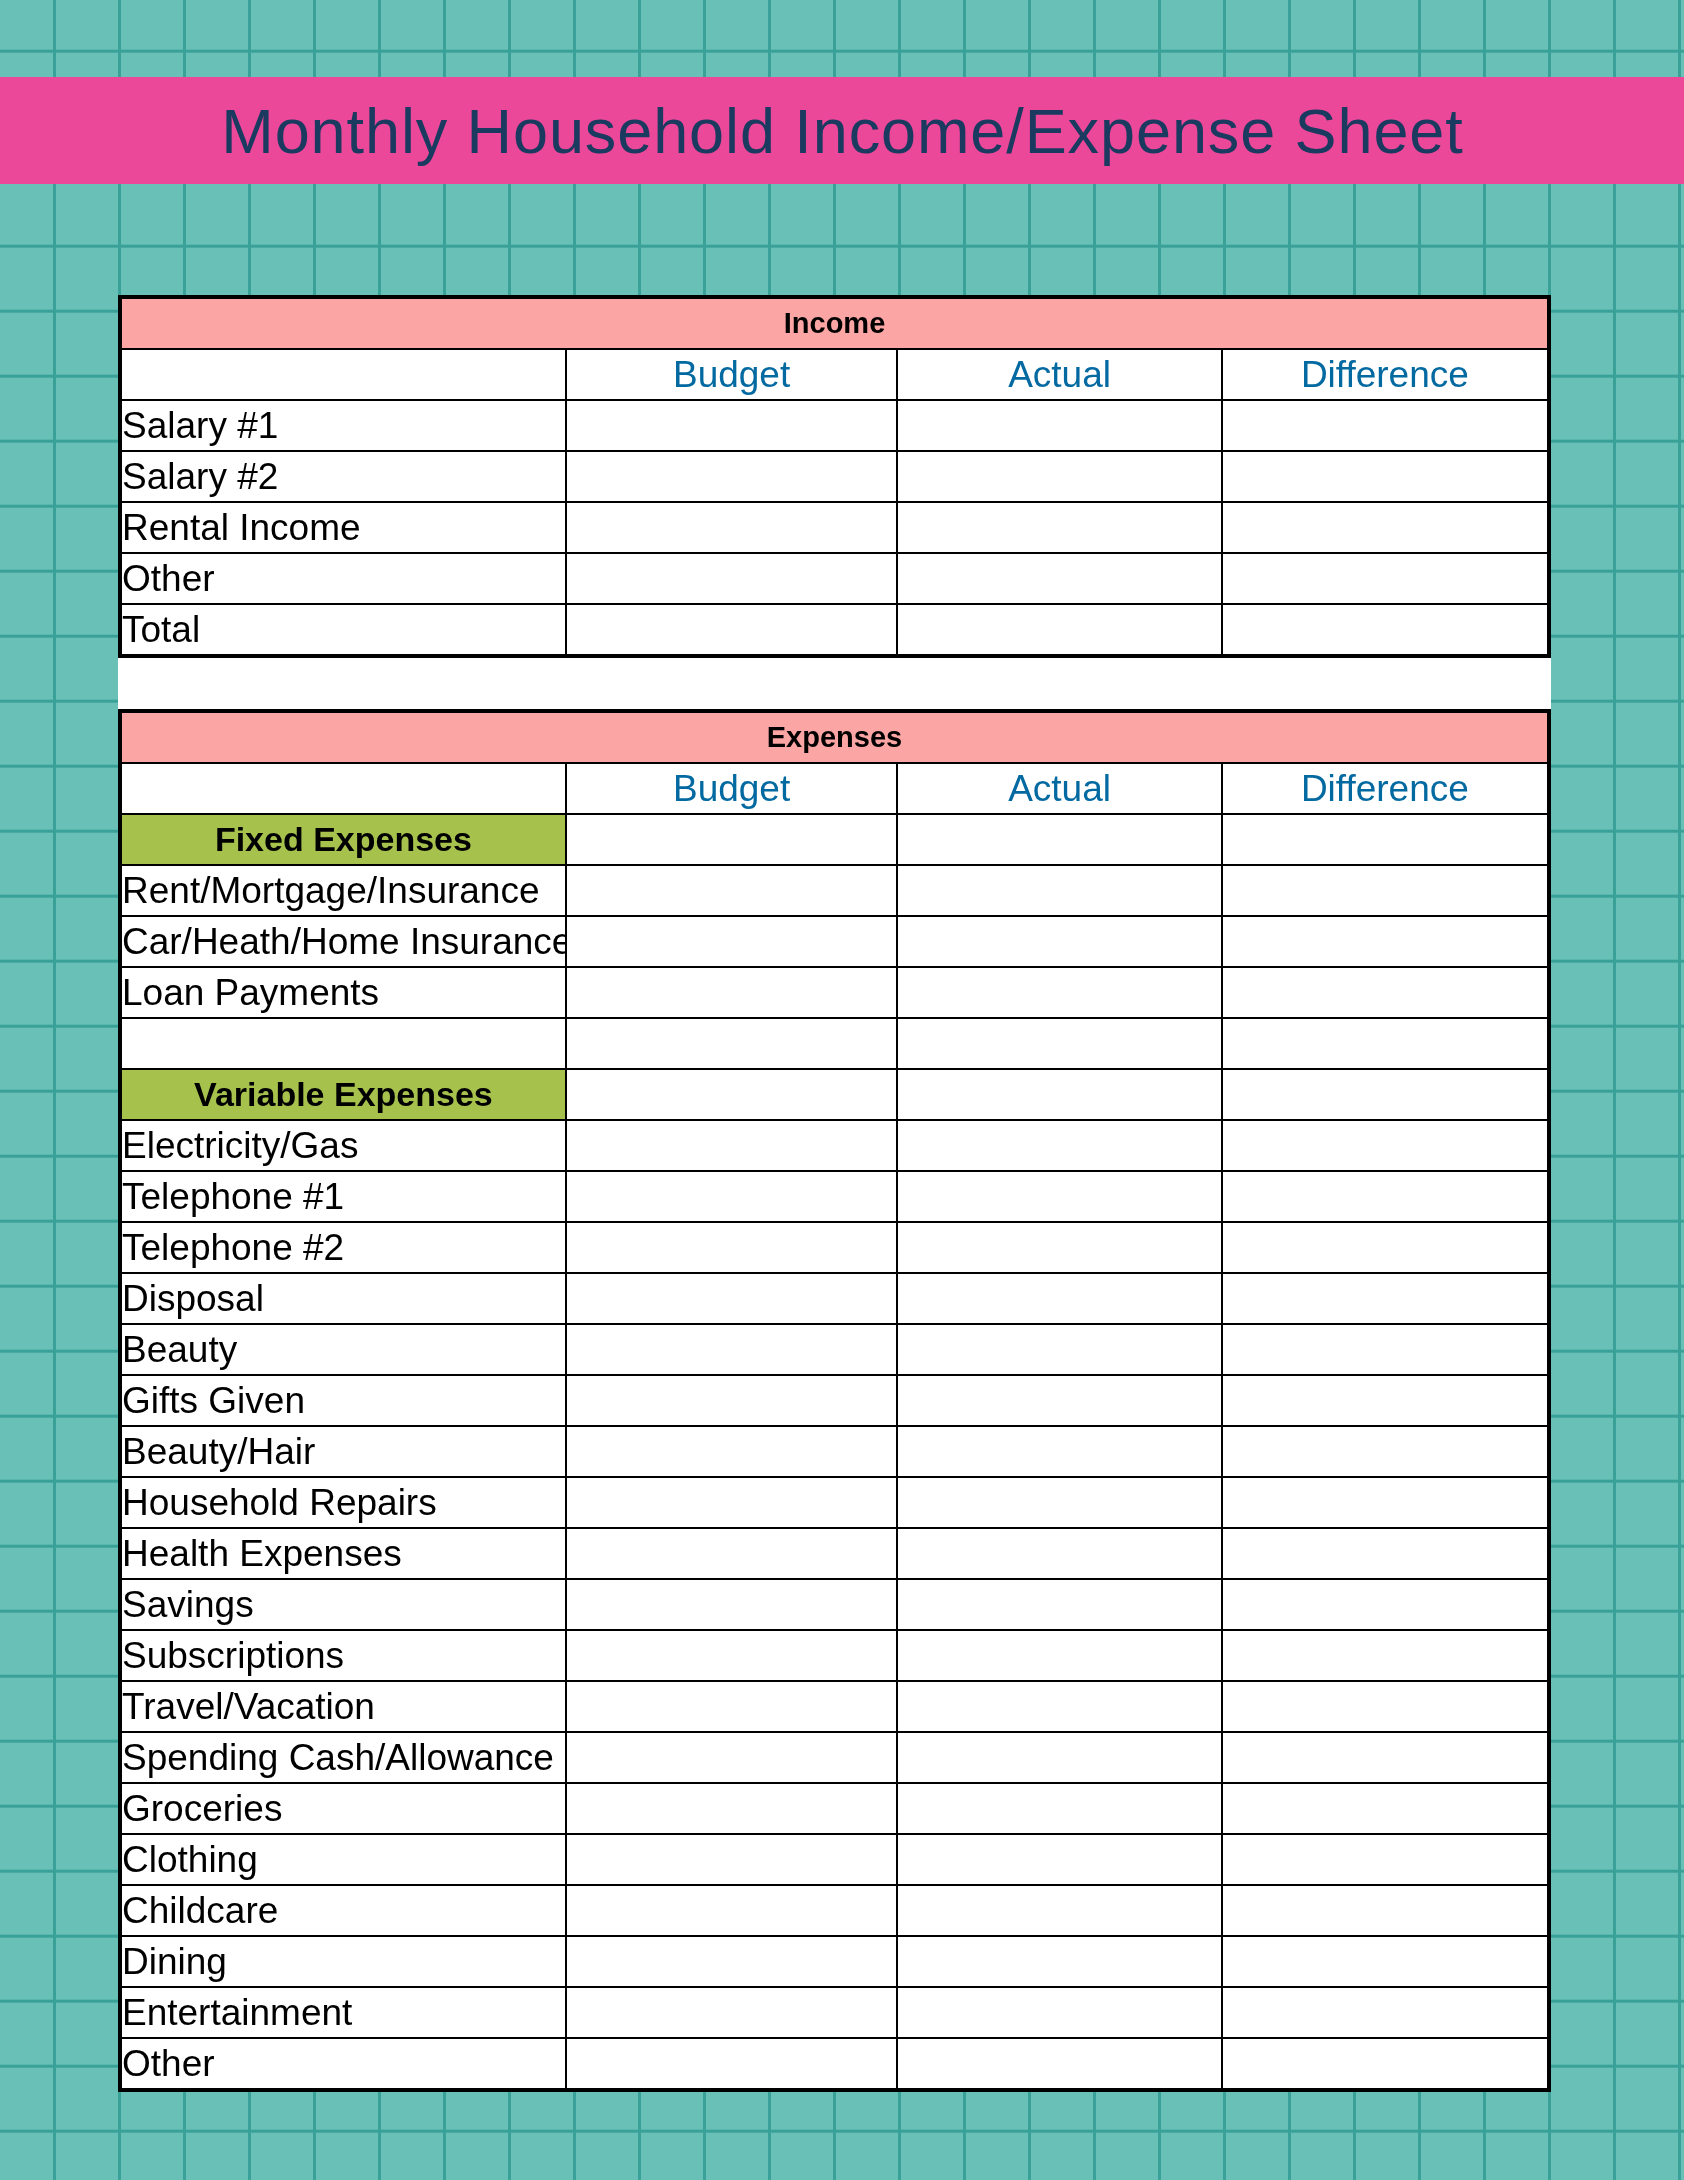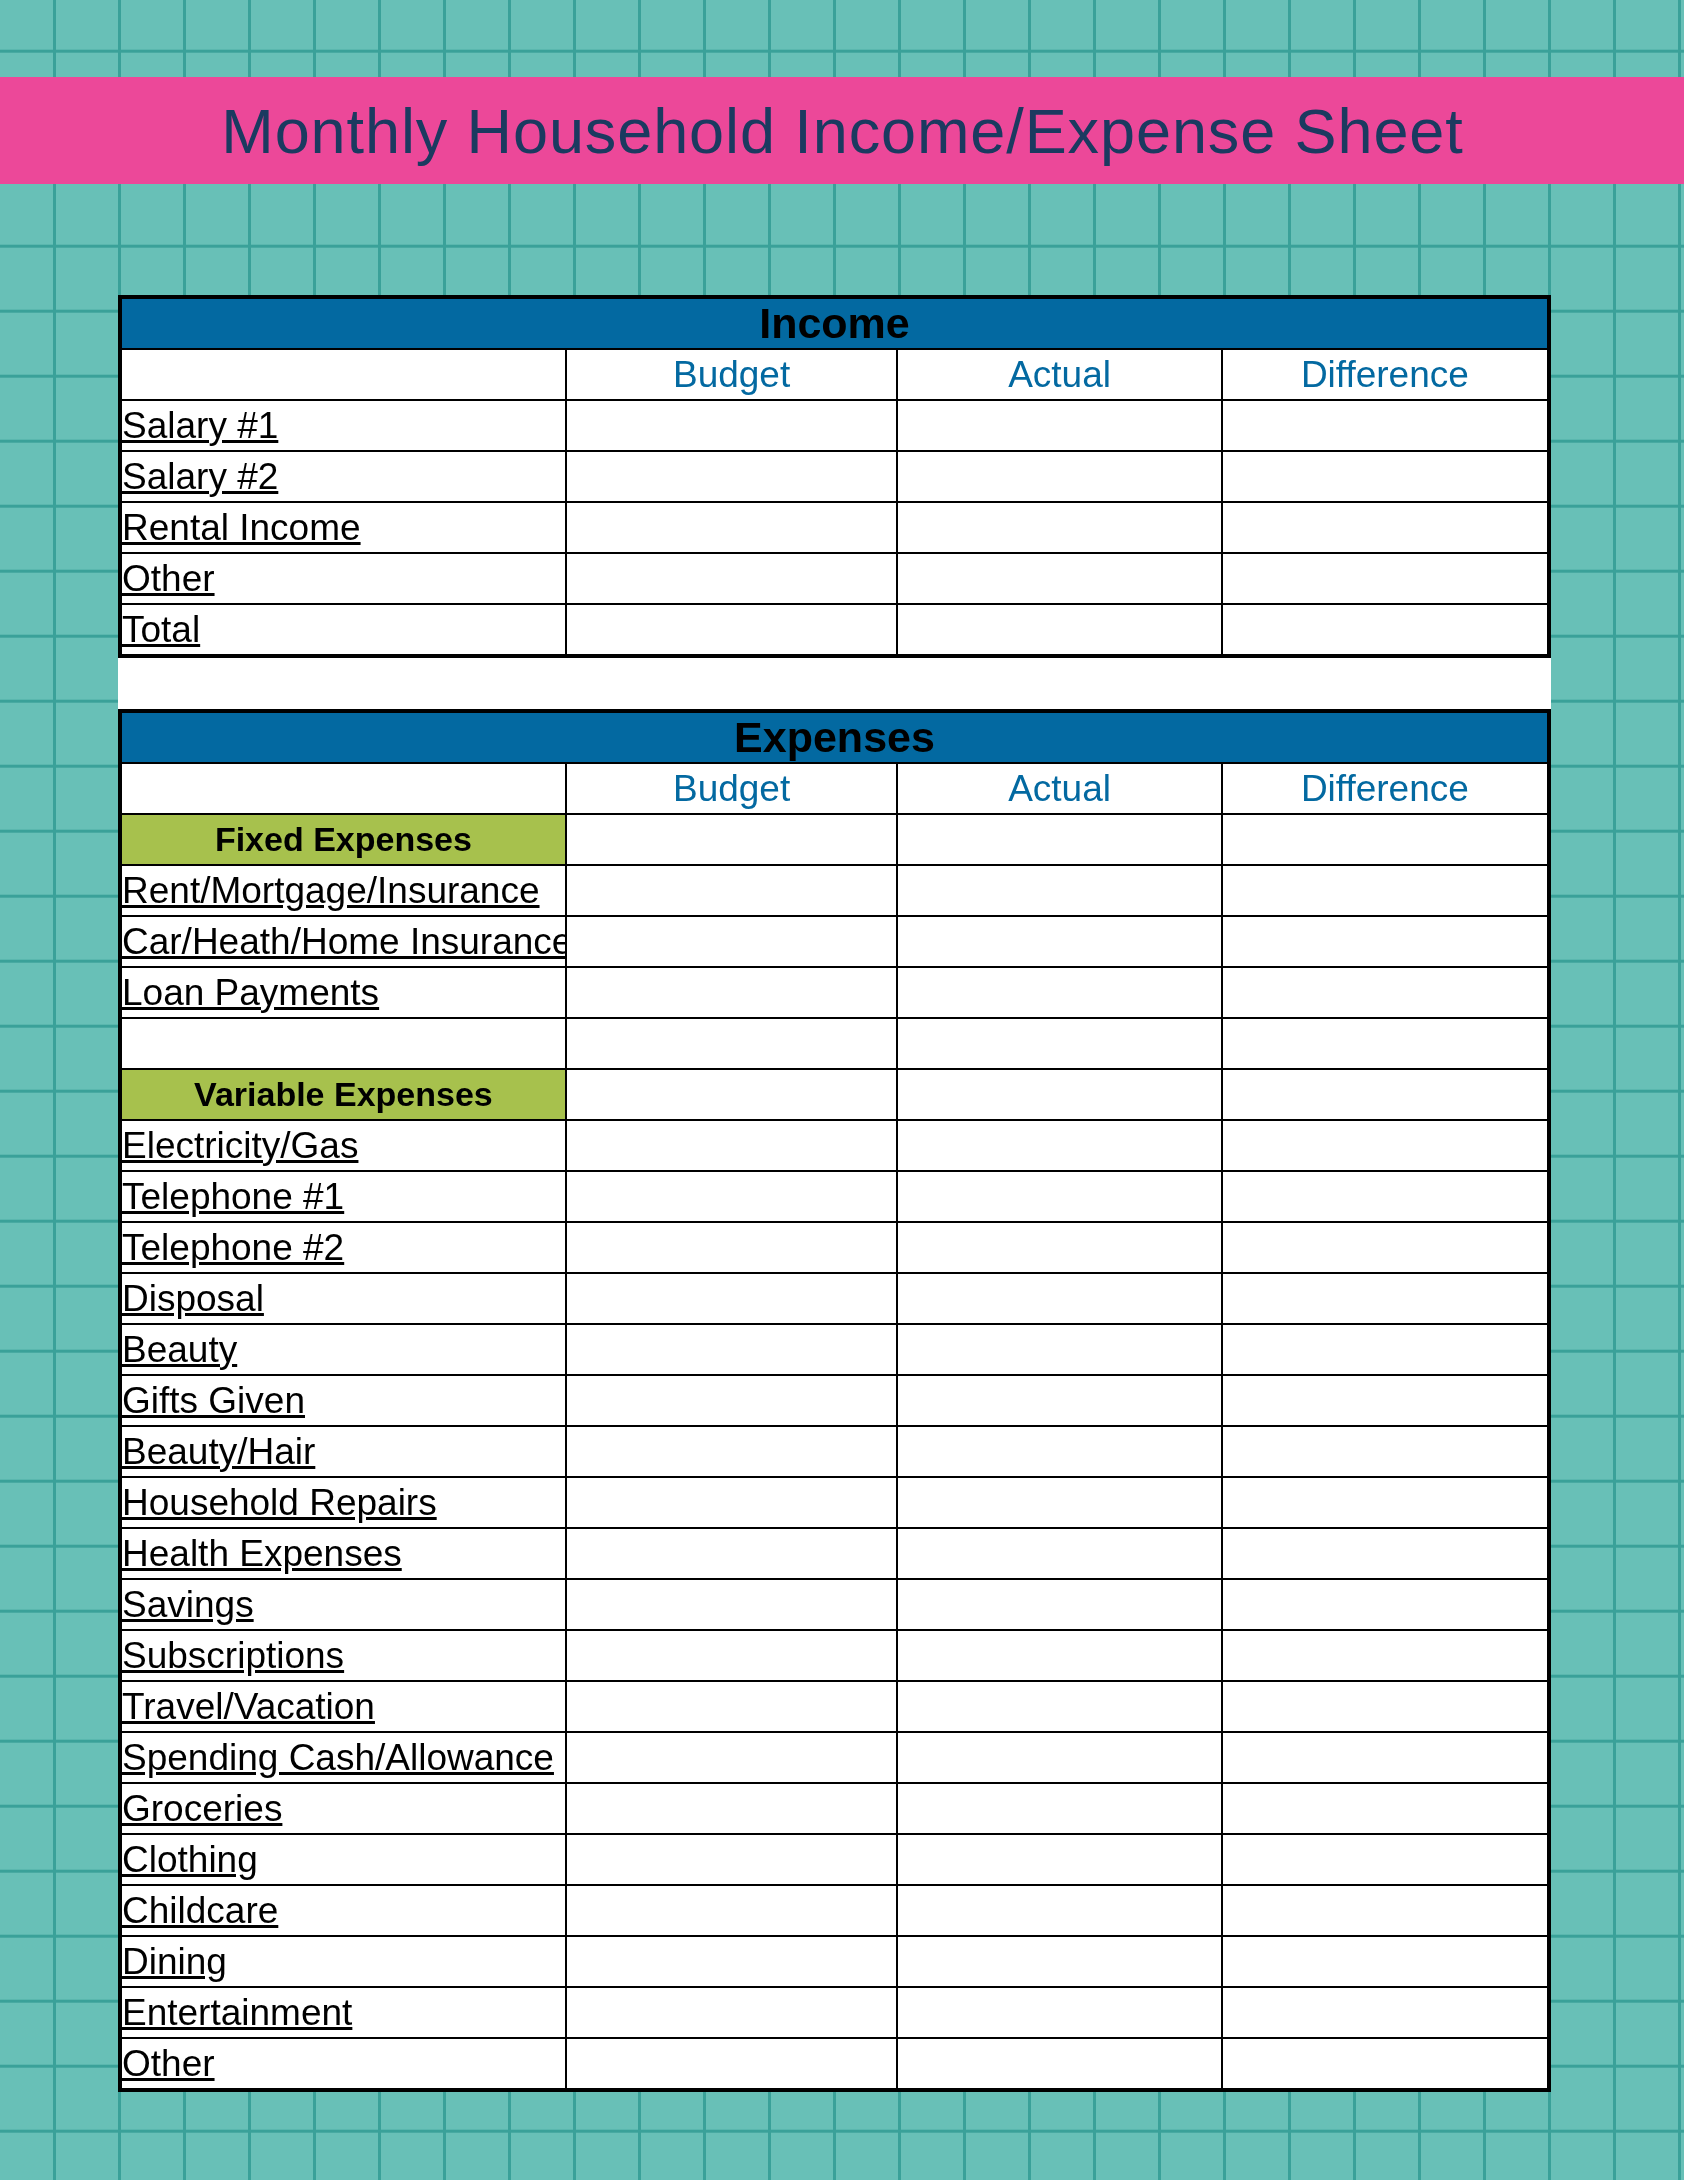--- a/index.html
+++ b/index.html
@@ -52,46 +52,45 @@
   }
   table.budget-table td,
   table.budget-table th {
     border: 2.6px solid #000000;
     padding: 0;
     overflow: hidden;
     white-space: nowrap;
   }
 
   .section-header {
-    background: #0369a1;
+    background: #fca5a5;
     text-align: center;
     vertical-align: middle;
     font-weight: 900;
-    font-size: 43px;
+    font-size: 29px;
     height: 49px;
     color: #000000;
   }
 
   .col-header-cell {
     text-align: center;
     vertical-align: middle;
     font-size: 37px;
     height: 49px;
     color: #0369a1;
     background: #ffffff;
   }
 
   .label-cell {
     font-size: 37px;
     color: #000000;
     padding-left: 12px;
     height: 49px;
     vertical-align: middle;
     background: #ffffff;
-    text-decoration: underline;
   }
 
   .value-cell {
     height: 49px;
     background: #ffffff;
   }
 
   .sub-header-cell {
     background: #a7c14d;
     font-weight: 900;

